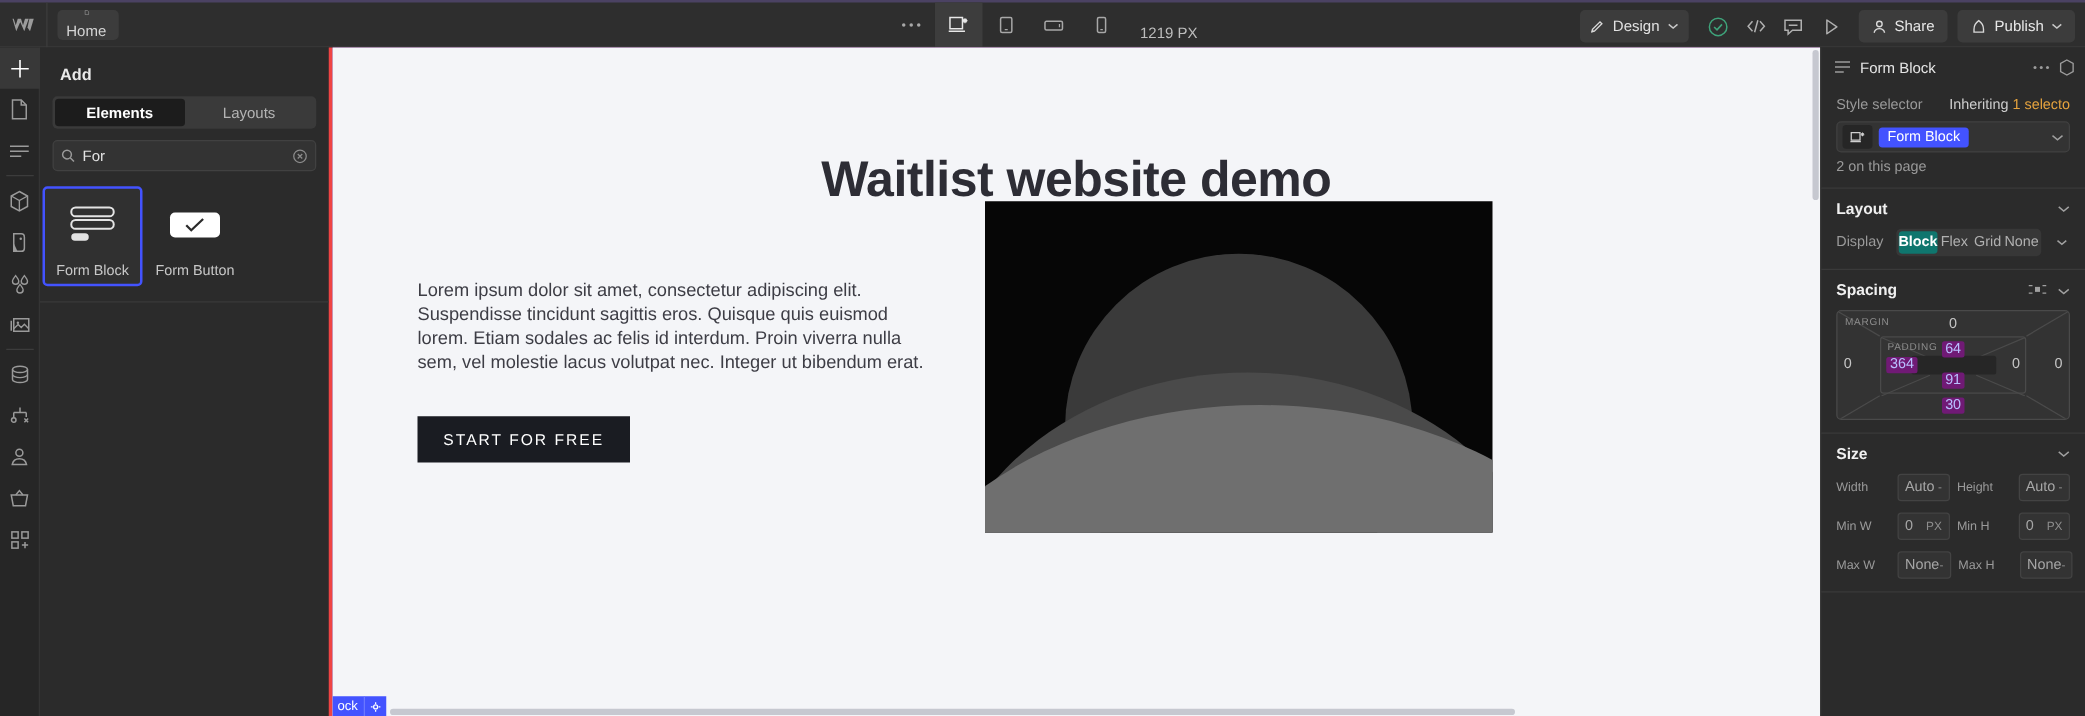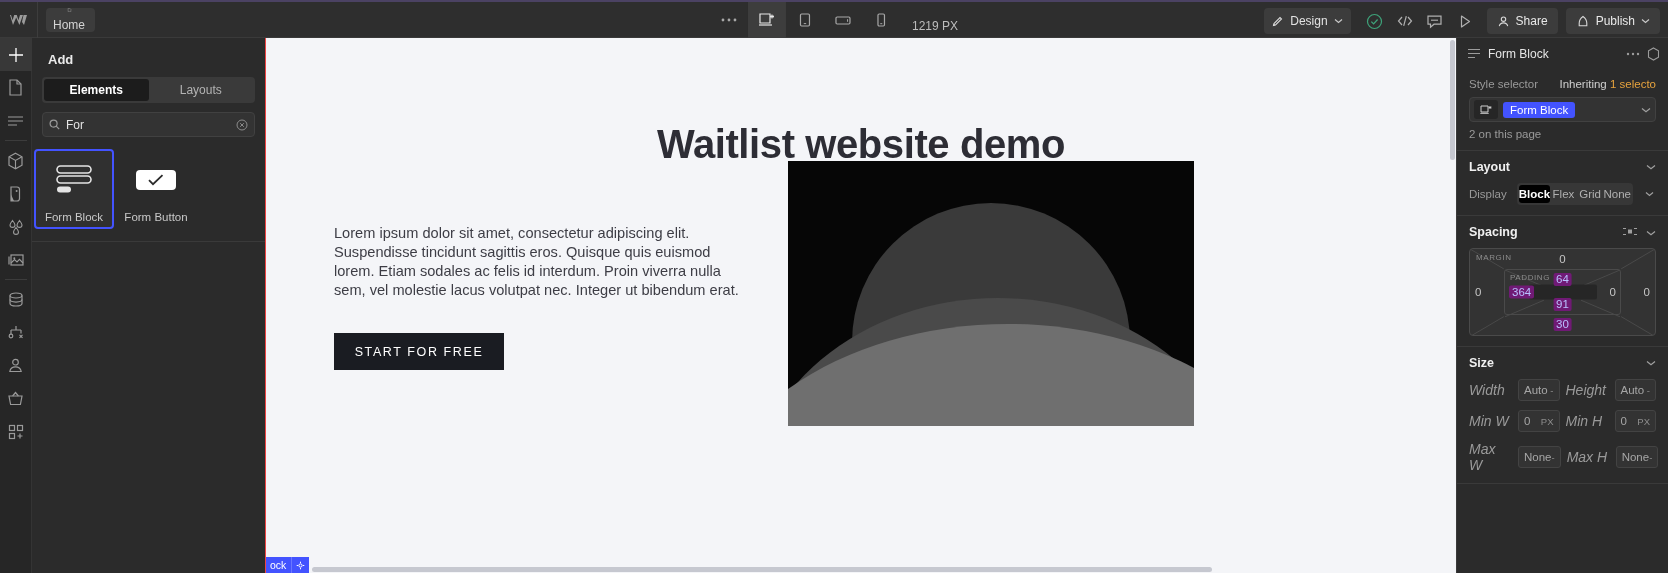--- a/index.html
+++ b/index.html
@@ -79,21 +79,21 @@
     display: flex; align-items: center; justify-content: center;
     color: #9a9a9a;
   }
   .rail-ico.sel { background: #383838; color: #ffffff; }
   .rail-sep { width: 22px; height: 1px; background: #3c3c3c; margin: 3px 0; }
 
   
   .addpanel {
     width: 234px; min-width: 234px;
     background: #2b2b2b;
-    border-right: 1px solid #ef4444;
+    border-right: 3px solid #ef4444;
     display: flex; flex-direction: column;
   }
   .ap-title { color: #eaeaea; font-size: 13px; font-weight: bold; padding: 14px 16px 10px; }
   .ap-tabs {
     margin: 0 10px; height: 26px;
     background: #3a3a3a; border-radius: 4px;
     display: flex; padding: 2px;
   }
   .ap-tab {
     flex: 1; display: flex; align-items: center; justify-content: center;
@@ -241,21 +241,21 @@
     display: flex; align-items: center; justify-content: space-between;
     color: #f0f0f0; font-size: 12.5px; font-weight: bold;
   }
   .sec-hd .sh-r { display: flex; align-items: center; gap: 8px; color: #a0a0a0; }
   .disp-row { display: flex; align-items: center; gap: 10px; margin-top: 9px; }
   .seg { display: flex; background: #373737; border-radius: 4px; padding: 2px; flex: 1; }
   .seg-i {
     flex: 1; text-align: center; font-size: 11.5px; color: #b0b0b0;
     padding: 3px 0; border-radius: 3px; white-space: nowrap;
   }
-  .seg-i.sel { background: #000000; color: #ffffff; font-weight: bold; }
+  .seg-i.sel { background: #0f766e; color: #ffffff; font-weight: bold; }
   .seg-chev { display: flex; align-items: center; color: #a0a0a0; padding: 0 2px; }
 
   
   .spacing-box {
     margin-top: 9px; position: relative;
     height: 88px; background: #333333; border: 1px solid #4a4a4a; border-radius: 4px;
     overflow: hidden;
   }
   .corner-lines { position: absolute; inset: 0; }
   .lbl-margin {
@@ -283,21 +283,21 @@
   .sv.mb { left: 50%; transform: translateX(-50%); bottom: 4px; }
   .sv.ml { left: 5px; top: 50%; transform: translateY(-50%); }
   .sv.mr { right: 5px; top: 50%; transform: translateY(-50%); }
   .sv.pt { left: 50%; transform: translateX(-50%); top: 3px; }
   .sv.pb { left: 50%; transform: translateX(-50%); bottom: 3px; }
   .sv.pl { left: 4px; top: 50%; transform: translateY(-50%); }
   .sv.pr { right: 4px; top: 50%; transform: translateY(-50%); }
 
   
   .sz-row { display: flex; align-items: center; margin-top: 9px; gap: 6px; }
-  .sz-lbl { font-size: 14px; color: #9a9a9a; width: 43px; flex-shrink: 0; font-style: italic; }
+  .sz-lbl { font-size: 10px; color: #9a9a9a; width: 43px; flex-shrink: 0; }
   .sz-inp {
     flex: 1; height: 22px; background: #333333;
     border: 1px solid #434343; border-radius: 3px;
     display: flex; align-items: center; justify-content: space-between;
     padding: 0 5px; font-size: 11.5px; color: #a6a6a6;
   }
   .sz-unit { font-size: 9.5px; color: #8d8d8d; }
 </style>
 </head>
 <body>

